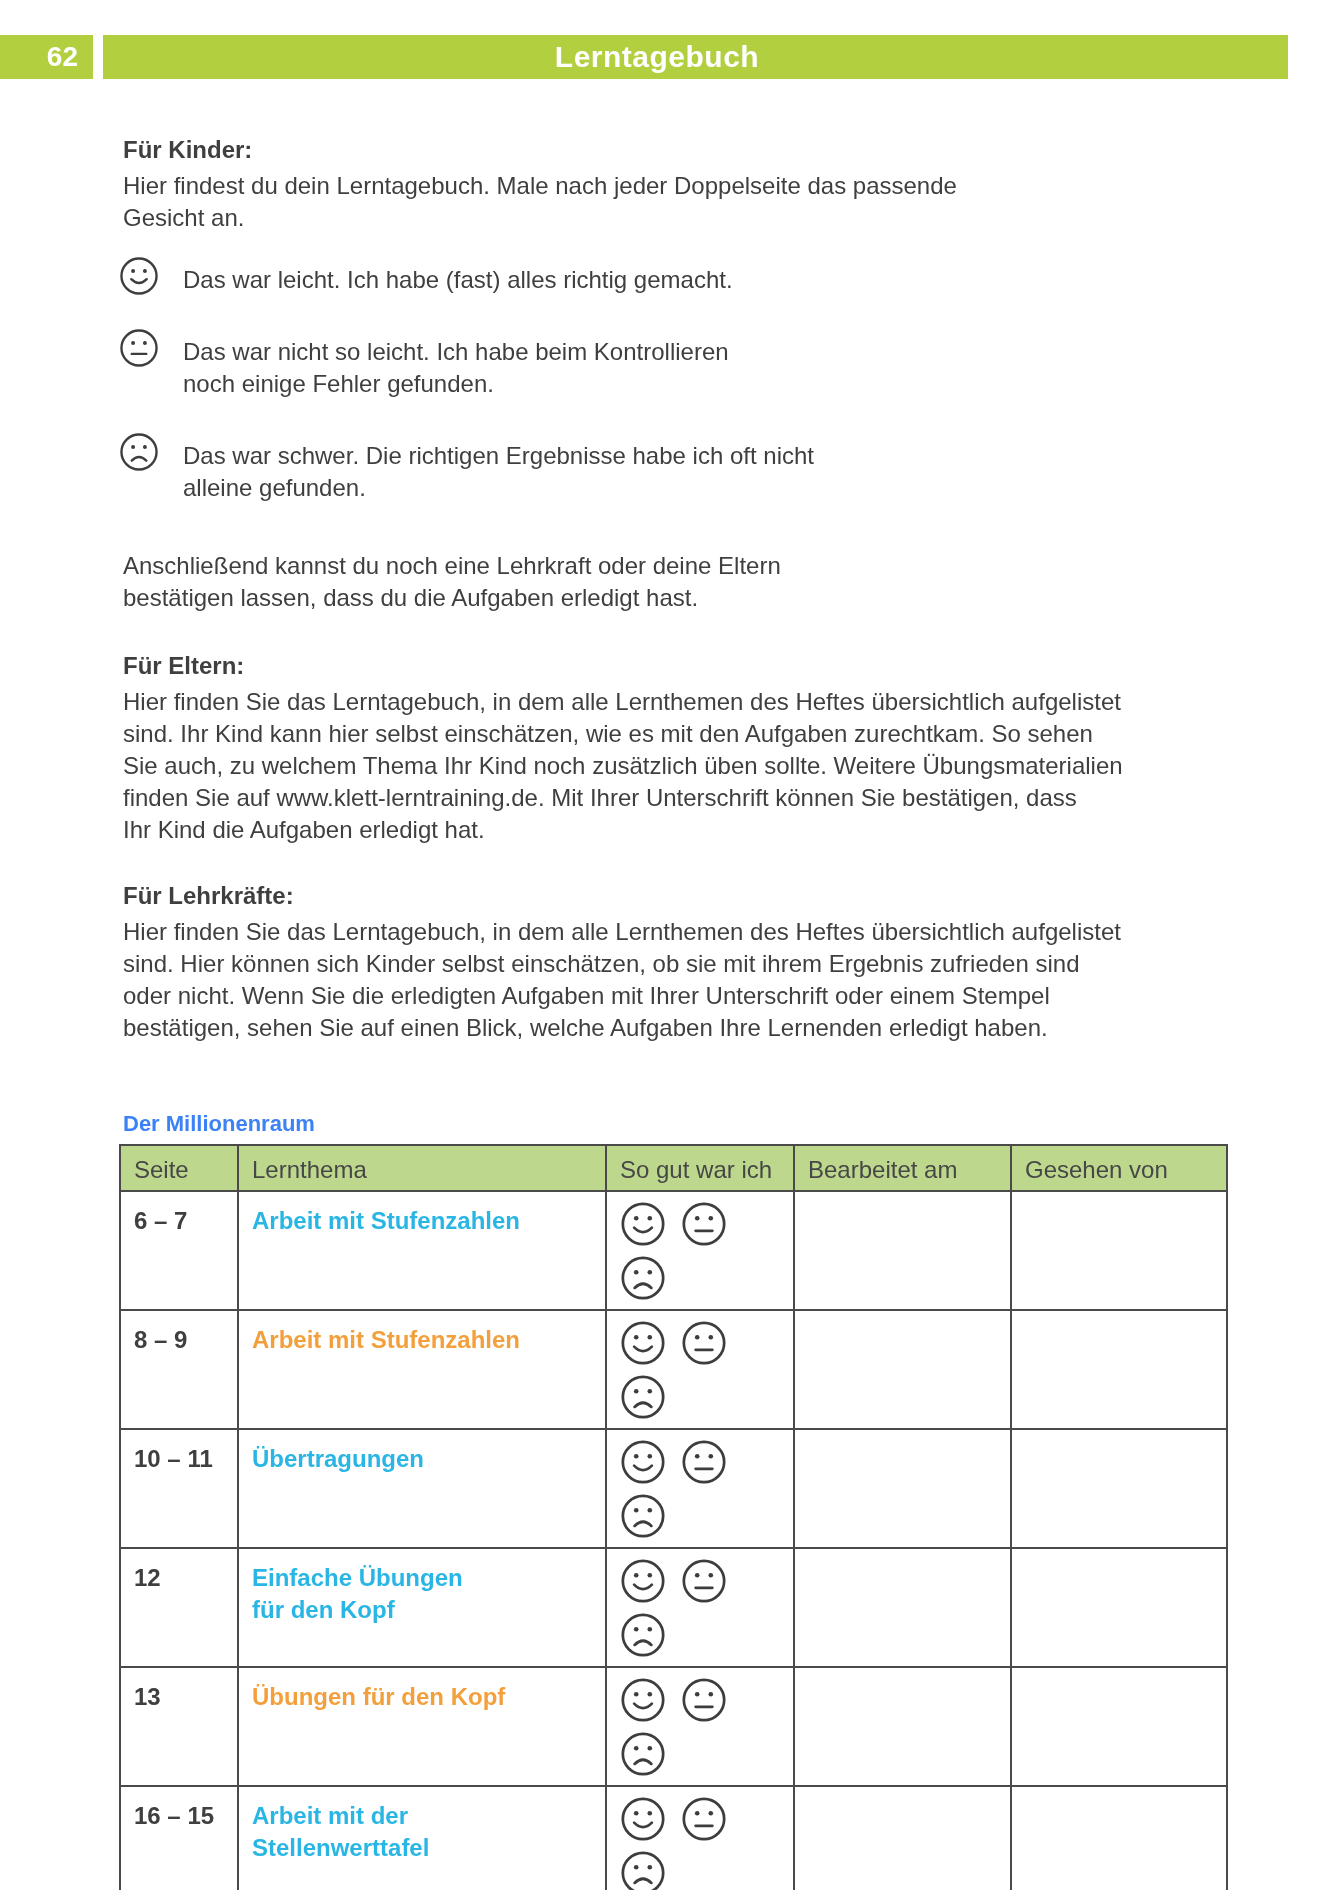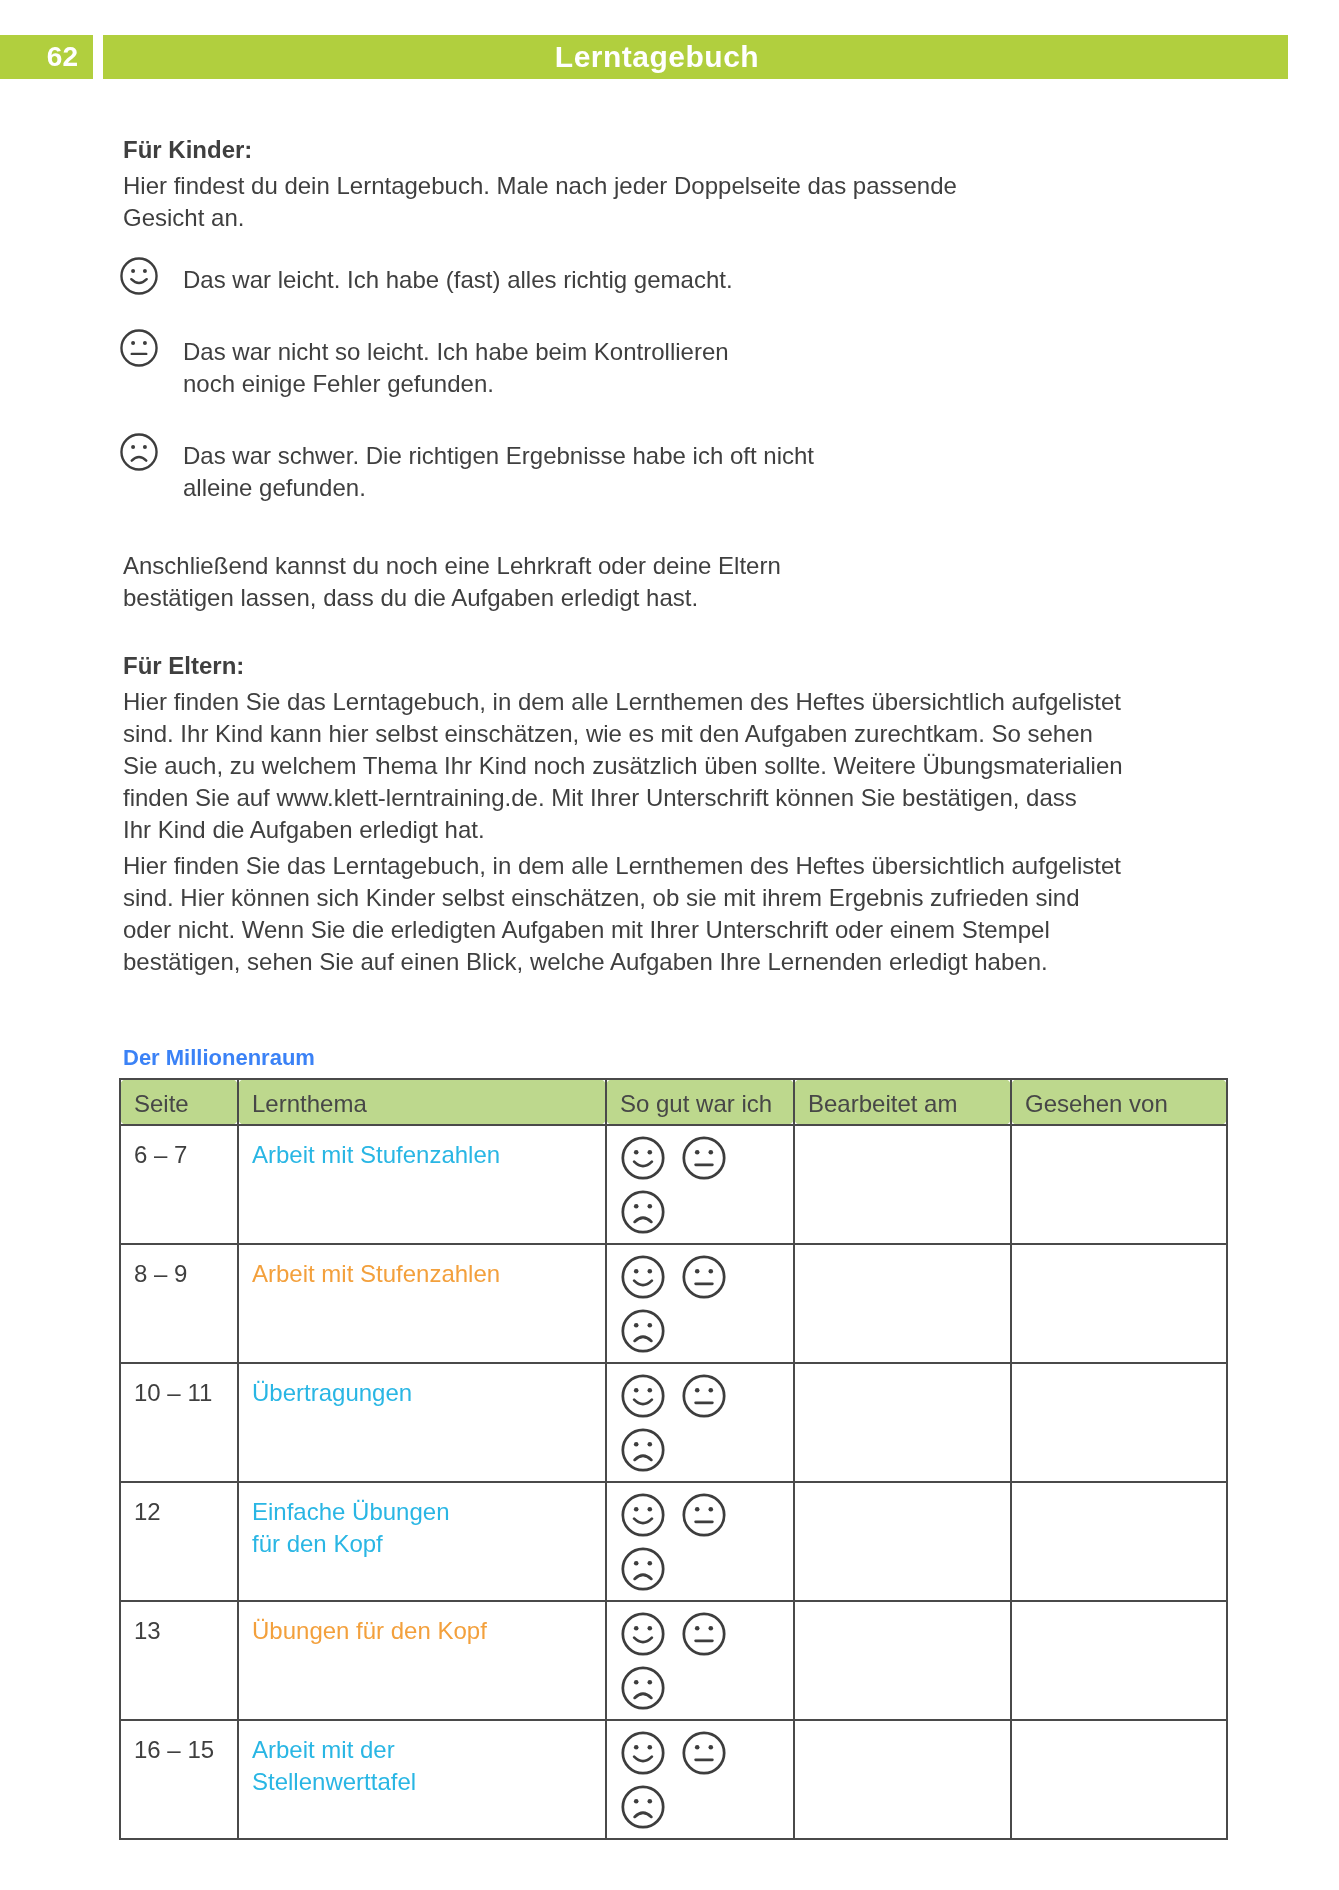--- a/index.html
+++ b/index.html
@@ -40,23 +40,23 @@
   .section-heading-2 { margin-top:34px; }
   
   .table-caption { margin-top:68px; margin-bottom:8px; font-size:22px; line-height:24px; font-weight:bold; color:#3b82f6; }
   table { border-collapse:collapse; table-layout:fixed; width:1107px; }
   col.c-seite { width:118px; } col.c-thema { width:368px; } col.c-smiley { width:188px; }
   col.c-bearb { width:217px; } col.c-gesehen { width:216px; }
   th, td { border:2px solid #4a4a4a; box-sizing:border-box; }
   th {
     background:var(--table-green);
     height:46px; text-align:left; font-weight:normal; font-size:24px; color:#474747;
-    padding:4px 0 0 13px; vertical-align:middle;border-radius:7px;
-  }
-  td { height:102px; vertical-align:top; padding:13px 0 0 13px; font-size:24px; line-height:32px; }
+    padding:4px 0 0 13px; vertical-align:middle;
+  }
+  td { height:102px; vertical-align:top; padding:13px 0 0 13px; font-size:24px; line-height:32px;font-weight:bold; }
   td.smiley-cell { padding-top:9px; }
   td.smiley-cell .smiley { display:inline-block; margin-right:15px; }
   .theme-cyan { color:var(--cyan); }
   .theme-orange { color:var(--orange); }
 </style>
 </head>
 <body>
 
 <div class="page" style="--green: #b1cf3e; --table-green: #bdd88d; --cyan: #29b6e4; --orange: #f3a03c;">
 
@@ -109,20 +109,21 @@
     <p class="pre outro">Anschließend kannst du noch eine Lehrkraft oder deine Eltern
 bestätigen lassen, dass du die Aufgaben erledigt hast.</p>
 
     <p class="bold section-heading">Für Eltern:</p>
     <p class="pre">Hier finden Sie das Lerntagebuch, in dem alle Lernthemen des Heftes übersichtlich aufgelistet
 sind. Ihr Kind kann hier selbst einschätzen, wie es mit den Aufgaben zurechtkam. So sehen
 Sie auch, zu welchem Thema Ihr Kind noch zusätzlich üben sollte. Weitere Übungsmaterialien
 finden Sie auf www.klett-lerntraining.de. Mit Ihrer Unterschrift können Sie bestätigen, dass
 Ihr Kind die Aufgaben erledigt hat.</p>
 
+    <p class="bold section-heading-2">Für Lehrkräfte:</p>
     <p class="pre">Hier finden Sie das Lerntagebuch, in dem alle Lernthemen des Heftes übersichtlich aufgelistet
 sind. Hier können sich Kinder selbst einschätzen, ob sie mit ihrem Ergebnis zufrieden sind
 oder nicht. Wenn Sie die erledigten Aufgaben mit Ihrer Unterschrift oder einem Stempel
 bestätigen, sehen Sie auf einen Blick, welche Aufgaben Ihre Lernenden erledigt haben.</p>
 
     <p class="table-caption">Der Millionenraum</p>
 
     <table>
       <colgroup>
         <col class="c-seite">

